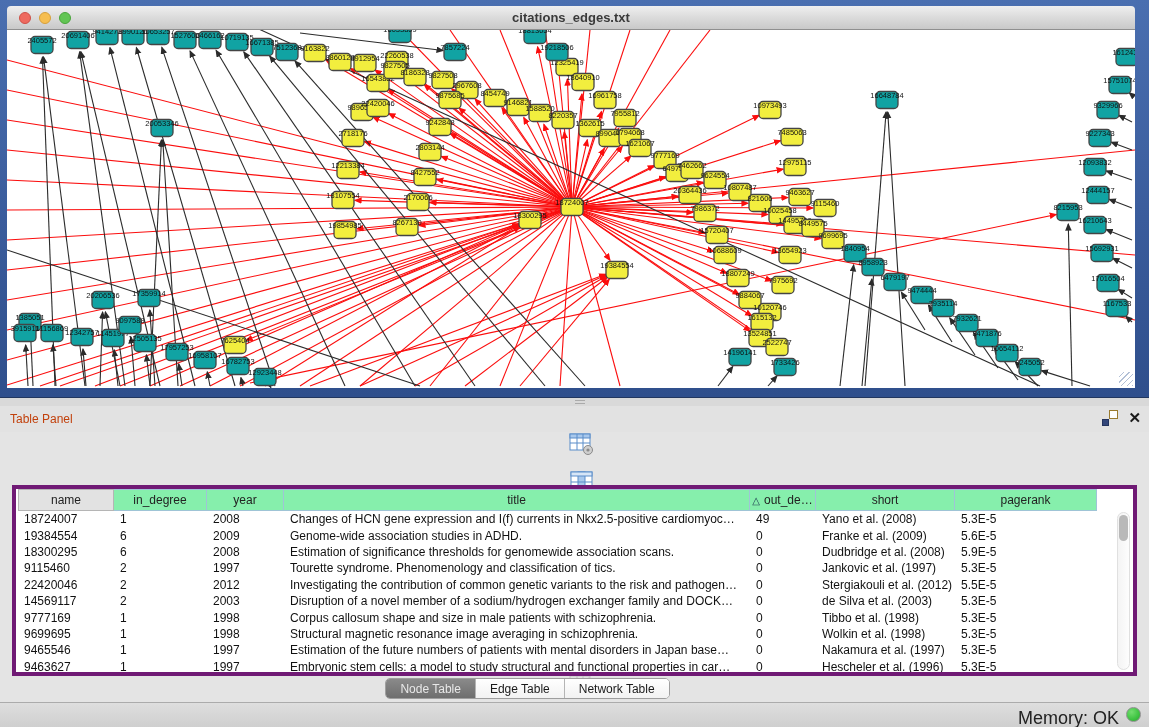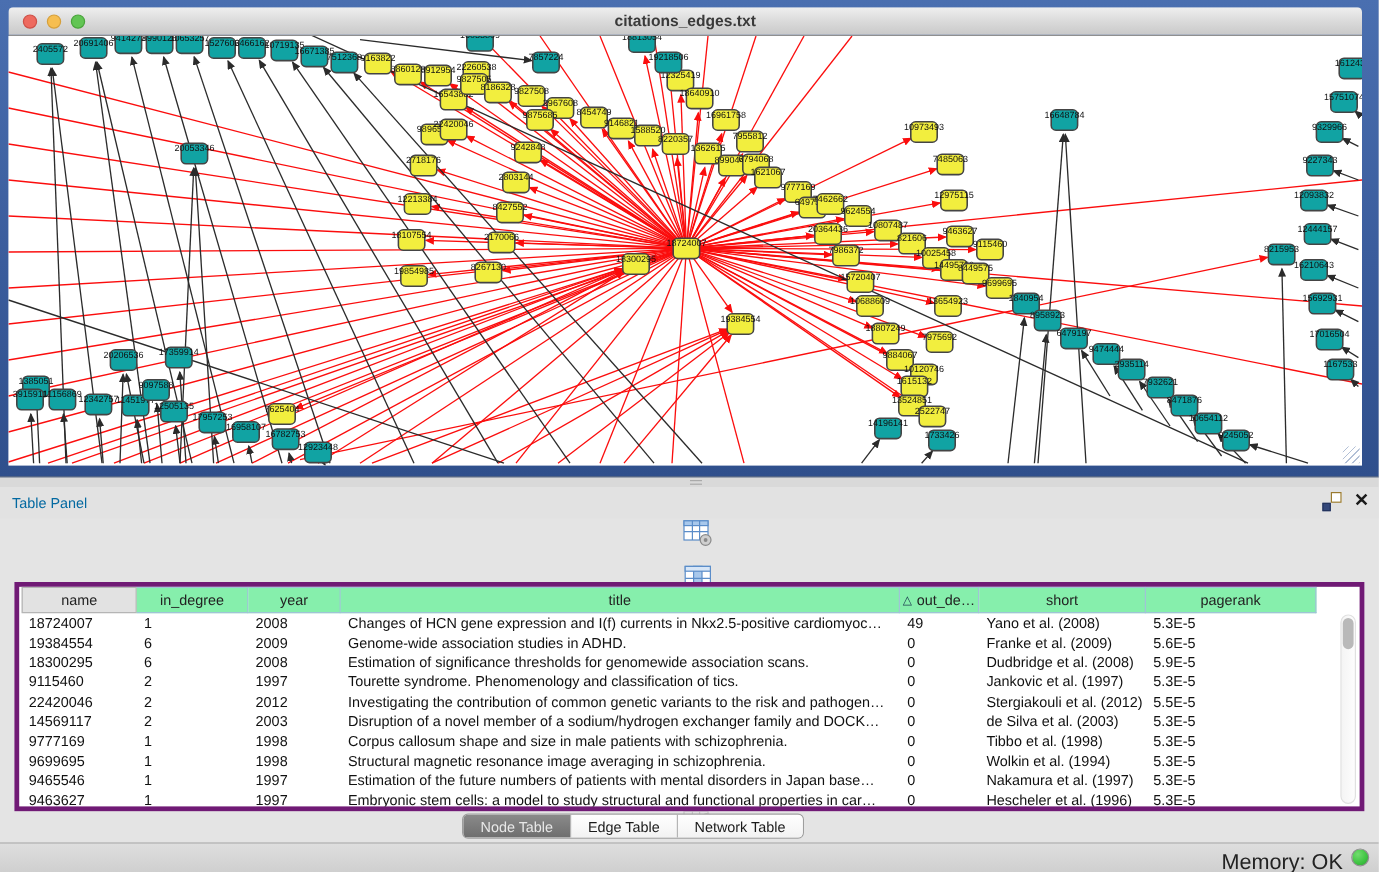--- a/index.html
+++ b/index.html
@@ -41,21 +41,21 @@
   .divider{
     position:absolute; left:0; top:398px; width:1149px; height:8px;
     background:#d9d9d9;
   }
   .divider .grab{ position:absolute; left:50%; top:2px; width:10px; height:4px;
     border-top:1px solid #aaa; border-bottom:1px solid #aaa; }
 
   
   .table-panel{ position:absolute; left:0; top:406px; width:1149px; height:296px; background:#e4e4e4; }
   .panel-header{ position:relative; height:26px; background:#e2e2e2; }
-  .panel-header .ph-title{ position:absolute; left:10px; top:6px; font-size:12px; color:#0369a1; }
+  .panel-header .ph-title{ position:absolute; left:10px; top:6px; font-size:12px; color:#c2410c; }
   .ph-icons{ position:absolute; right:8px; top:4px; display:flex; gap:10px; align-items:center; }
   .float-ico{ position:relative; width:16px; height:16px; }
   .float-ico .sq1{ position:absolute; right:0; top:0; width:9px; height:9px; border:1px solid #9a7b2f; background:#fff; }
   .float-ico .sq2{ position:absolute; left:0; bottom:0; width:7px; height:7px; border:1px solid #23345e; background:#33477a; }
   .close-x{ font-size:15px; font-weight:bold; color:#1a1a1a; line-height:16px; cursor:default; }
 
   .toolbar{ position:relative; height:48px; display:flex; align-items:center; padding-left:14px; gap:14px;flex-direction:column; }
   .tb-btn{ width:30px; height:30px; display:flex; align-items:center; justify-content:center; }
   .tb-btn.disabled{ opacity:.45; }
   .fx{ font-family:"DejaVu Serif", serif; font-style:italic; font-weight:bold; font-size:15px; color:#111; }
@@ -923,21 +923,21 @@
               <div class="td col-out">0</div>
               <div class="td col-short">Tibbo et al. (1998)</div>
               <div class="td col-pr">5.3E-5</div>
             </div>
             <div class="tr">
               <div class="td col-name">9699695</div>
               <div class="td col-indeg">1</div>
               <div class="td col-year">1998</div>
               <div class="td col-title">Structural magnetic resonance image averaging in schizophrenia.</div>
               <div class="td col-out">0</div>
-              <div class="td col-short">Wolkin et al. (1994)</div>
+              <div class="td col-short">Wolkin et al. (1998)</div>
               <div class="td col-pr">5.3E-5</div>
             </div>
             <div class="tr">
               <div class="td col-name">9465546</div>
               <div class="td col-indeg">1</div>
               <div class="td col-year">1997</div>
               <div class="td col-title">Estimation of the future numbers of patients with mental disorders in Japan base…</div>
               <div class="td col-out">0</div>
               <div class="td col-short">Nakamura et al. (1997)</div>
               <div class="td col-pr">5.3E-5</div>

